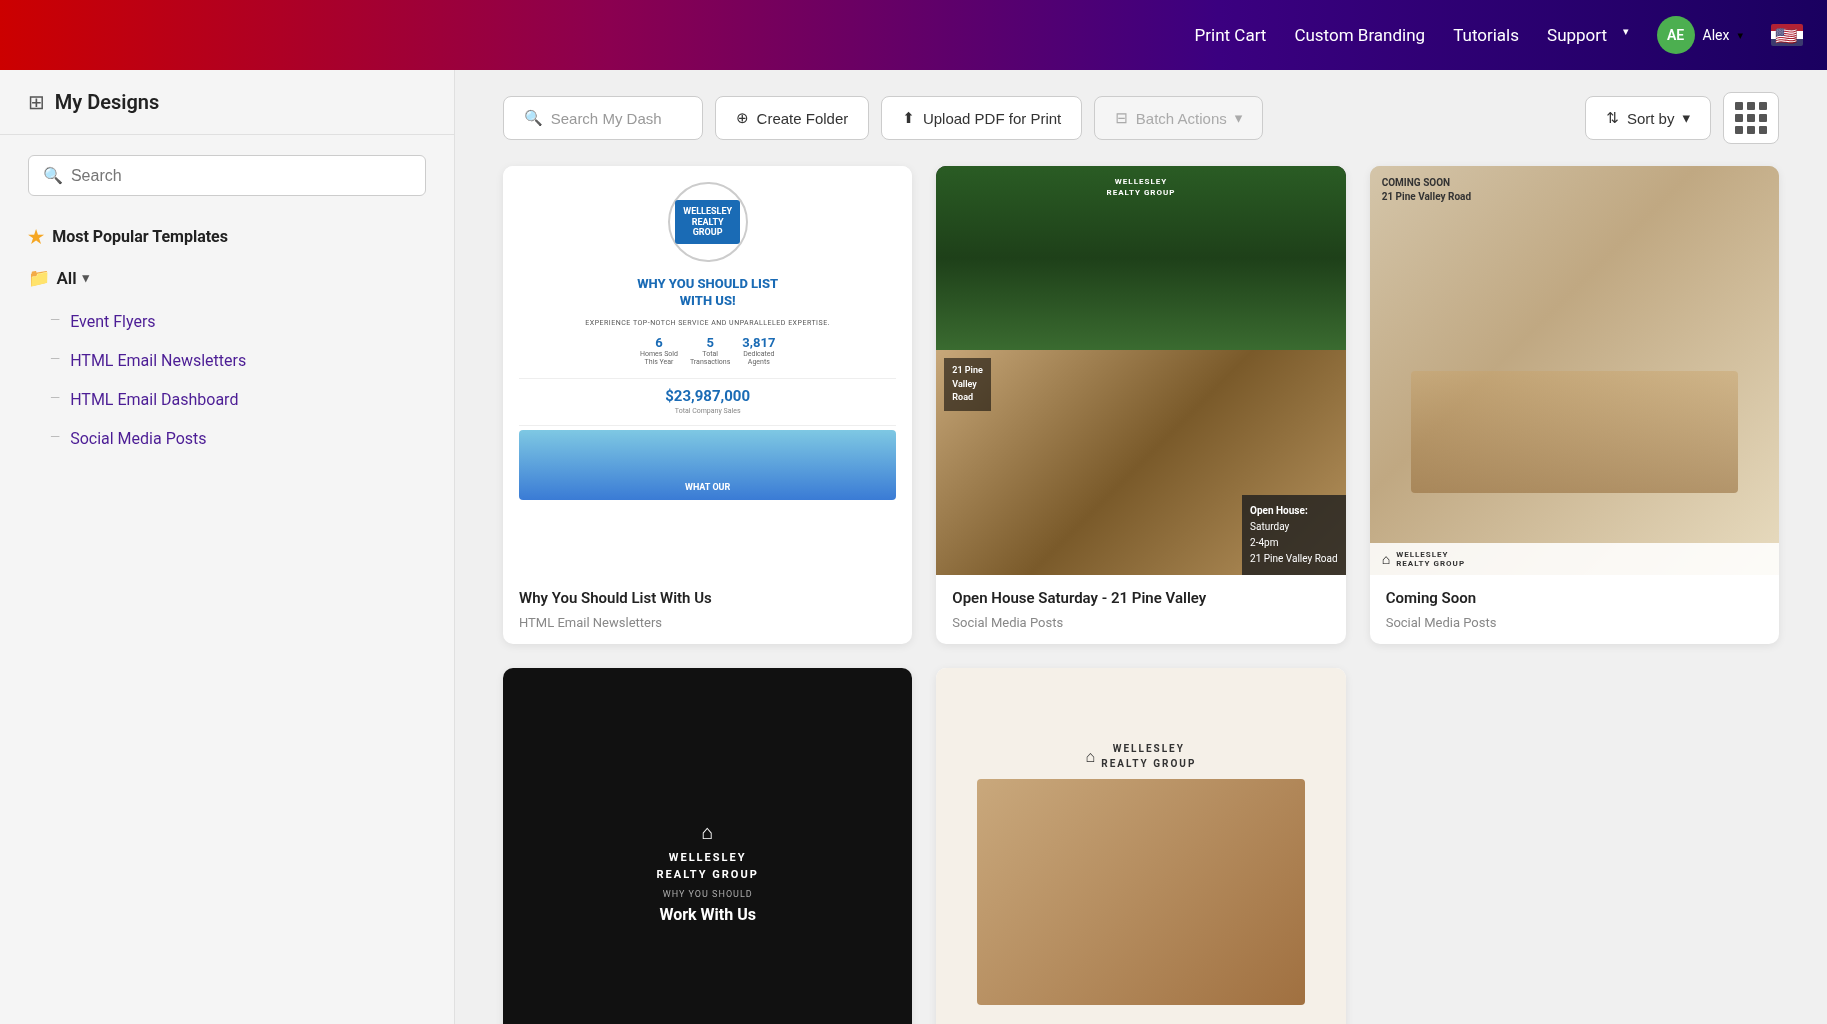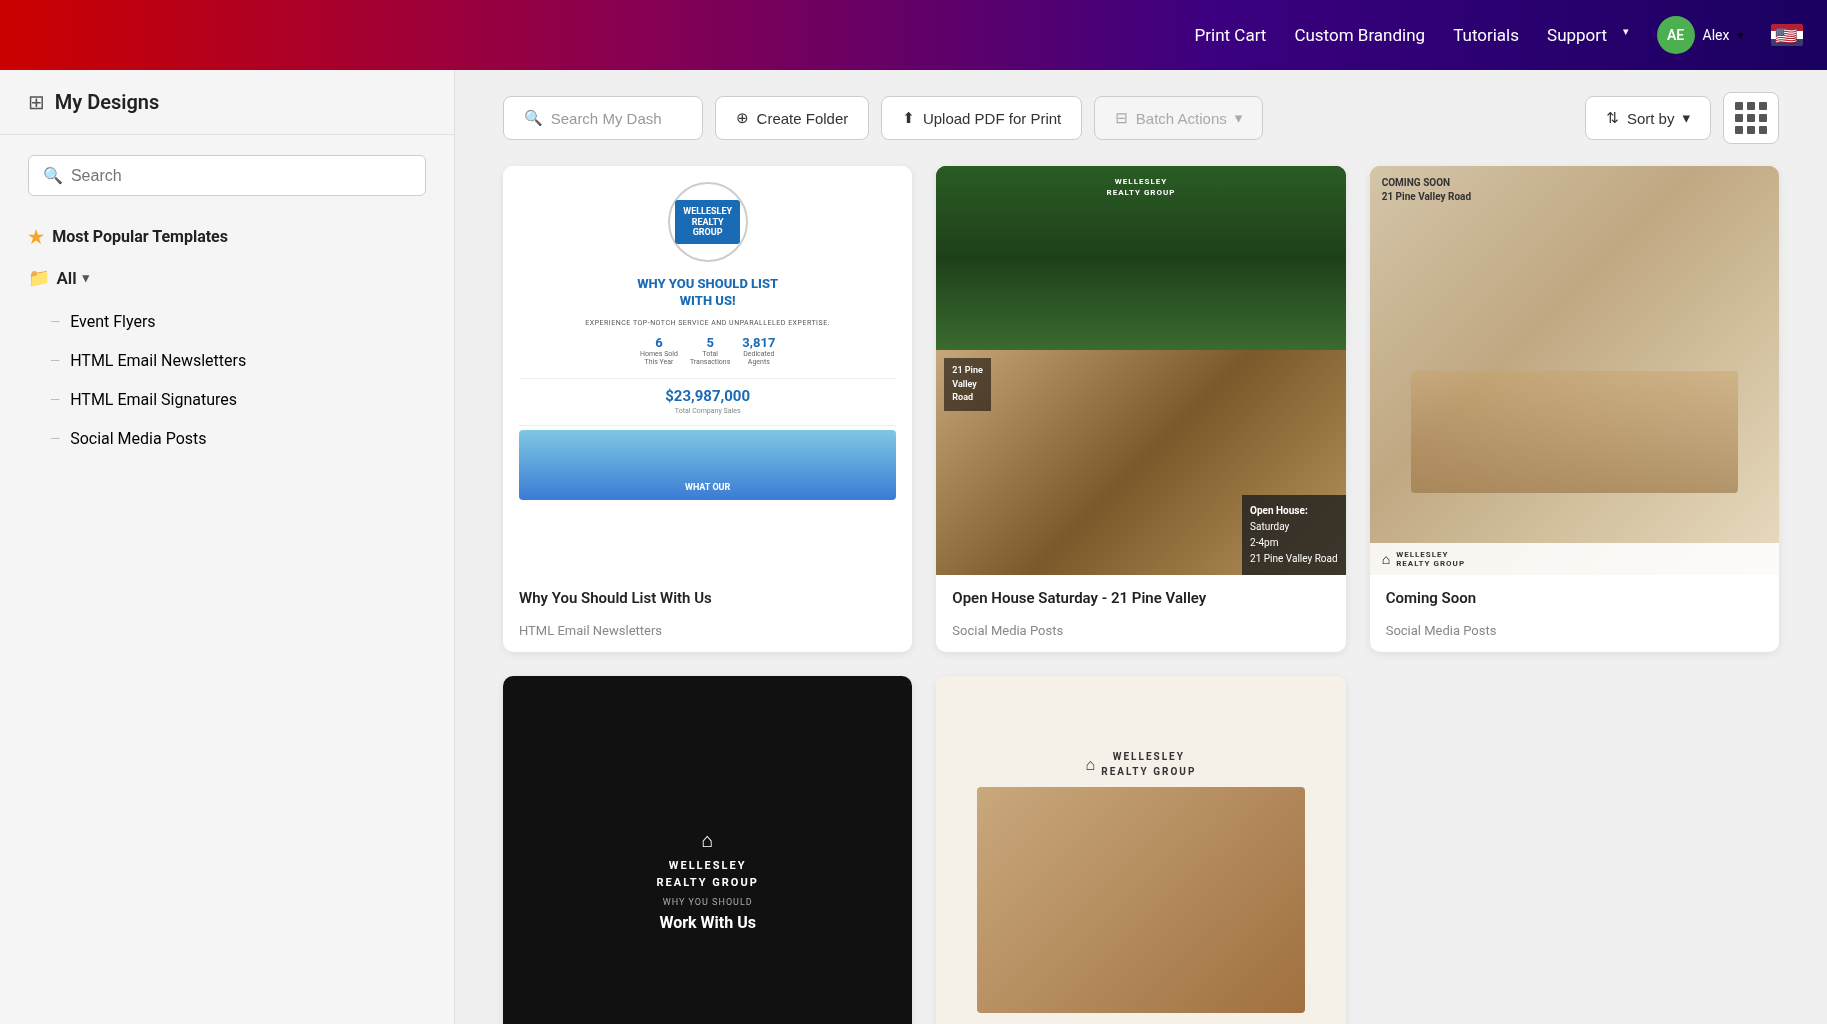--- a/index.html
+++ b/index.html
@@ -145,25 +145,24 @@
       color: #222;
       cursor: pointer;
     }
     .folder-icon { color: #555; font-size: 18px; }
     .chevron { font-size: 13px; color: #555; }
     .nav-items {
       padding: 4px 0 4px 50px;
     }
     .nav-item {
       font-size: 16px;
-      color: #000000;
+      color: #4c1d95;
       padding: 10px 28px 10px 0;
       cursor: pointer;
       display: flex;
-      align-items: center;
       gap: 10px;
     }
     .nav-item::before {
       content: '—';
       color: #bbb;
       font-size: 13px;
     }
 
     
     .main {
@@ -249,21 +248,21 @@
       overflow: hidden;
       position: relative;
     }
     .design-info {
       padding: 14px 16px;
     }
     .design-title {
       font-size: 15px;
       font-weight: 600;
       color: #222;
-      margin-bottom: 16px;
+      margin-bottom: 8px;
     }
     .design-category {
       font-size: 13px;
       color: #888;
     }
 
     
     .card1-thumb {
       background: #fff;
       display: flex;
@@ -469,21 +468,21 @@
       <span class="chevron">▾</span>
     </div>
     <div class="nav-items">
       <div class="nav-item">
         <span>Event Flyers</span>
       </div>
       <div class="nav-item">
         <span>HTML Email Newsletters</span>
       </div>
       <div class="nav-item">
-        <span>HTML Email Signatures</span>
+        <span>HTML Email Dashboard</span>
       </div>
       <div class="nav-item">
         <span>Social Media Posts</span>
       </div>
     </div>
   </aside>
 
   <main class="main">
 
 

